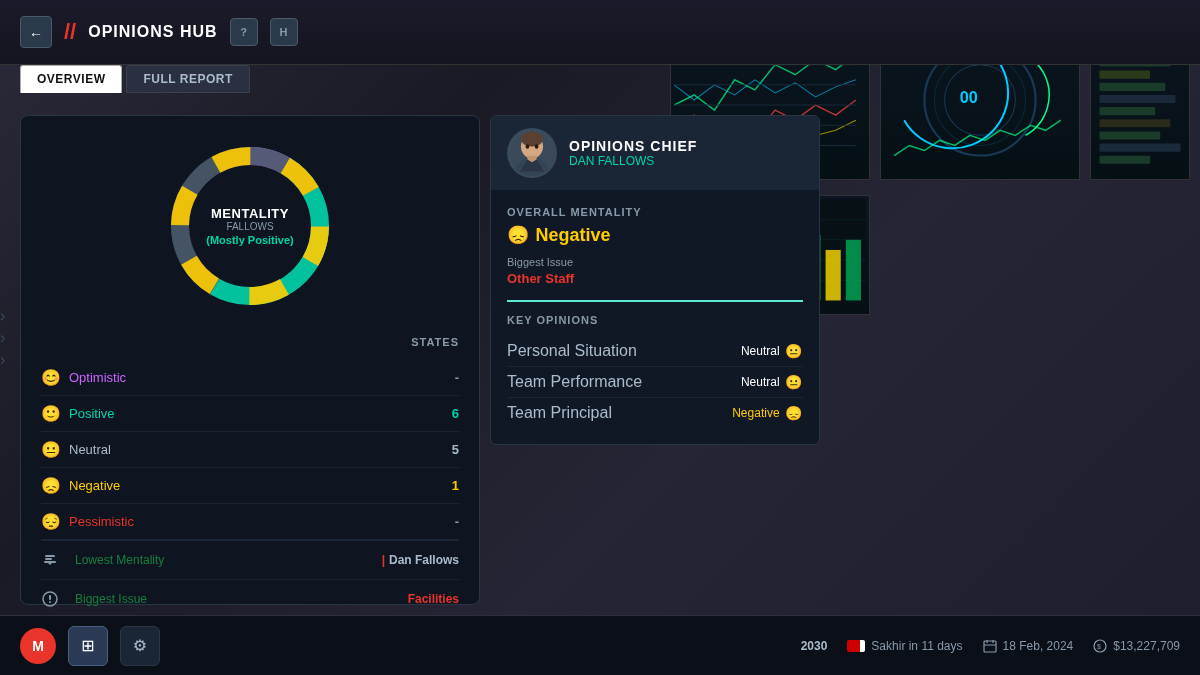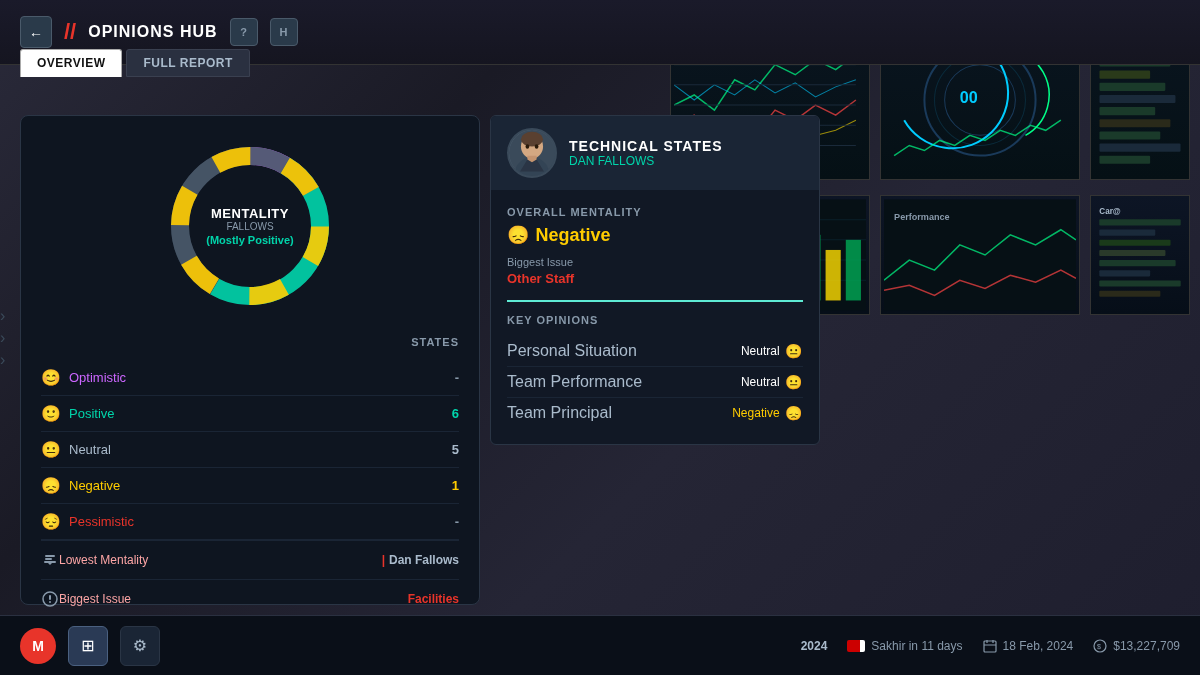--- a/index.html
+++ b/index.html
@@ -114,21 +114,21 @@
       align-items: center;
       justify-content: center;
       color: #8899aa;
       font-size: 11px;
       font-weight: bold;
     }
 
     
     .tab-bar {
       position: absolute;
-      top: 49px;
+      top: 65px;
       left: 20px;
       display: flex;
       gap: 4px;
       z-index: 10;
     }
 
     .tab {
       padding: 6px 16px;
       font-size: 12px;
       font-weight: bold;
@@ -248,22 +248,22 @@
       display: flex;
       align-items: center;
       justify-content: space-between;
       padding: 10px 0;
       border-top: 1px solid #1a2535;
     }
 
     .info-row-left {
       display: flex;
       align-items: center;
-      gap: 0;
-      color: #fca5a5;
+      gap: 16px;
+      color: #15803d;
       font-size: 12px;
       justify-content: space-between;
     }
 
     .info-icon {
       width: 18px;
       height: 18px;
       display: flex;
       align-items: center;
       justify-content: center;
@@ -585,46 +585,21 @@
         <rect x="70" y="30" width="15" height="70" fill="#00aa55" opacity="0.8"></rect>
         <rect x="90" y="45" width="15" height="55" fill="#ffdd00" opacity="0.8"></rect>
         <rect x="110" y="55" width="15" height="45" fill="#00aa55" opacity="0.8"></rect>
         <rect x="130" y="35" width="15" height="65" fill="#00aa55" opacity="0.8"></rect>
         <rect x="150" y="50" width="15" height="50" fill="#ffdd00" opacity="0.8"></rect>
         <rect x="170" y="40" width="15" height="60" fill="#00aa55" opacity="0.8"></rect>
       </svg>
     </div>
   </div>
 
-  <div class="bg-screen screen-5">
-    <div class="screen-content">
-      <svg width="100%" height="100%" viewBox="0 0 190 110">
-        <rect x="0" y="0" width="190" height="110" fill="#061015"></rect>
-        <text x="10" y="20" fill="#8899aa" font-size="9" font-family="Arial">Performance</text>
-        <polyline class="bg-chart-green" points="0,80 25,60 50,70 75,45 100,55 125,35 150,45 175,30 190,40"></polyline>
-        <polyline class="bg-chart-red" points="0,90 25,85 50,95 75,80 100,88 125,75 150,82 175,70 190,78"></polyline>
-      </svg>
-    </div>
-  </div>
-
-  <div class="bg-screen screen-6">
-    <div class="screen-content">
-      <svg width="100%" height="100%" viewBox="0 0 90 110">
-        <text x="5" y="15" fill="#aabbcc" font-size="8" font-family="Arial">Car@</text>
-        <rect x="5" y="20" width="80" height="6" fill="#1a3a2a" rx="1"></rect>
-        <rect x="5" y="30" width="55" height="6" fill="#1a2a3a" rx="1"></rect>
-        <rect x="5" y="40" width="70" height="6" fill="#1a3a1a" rx="1"></rect>
-        <rect x="5" y="50" width="65" height="6" fill="#2a3a2a" rx="1"></rect>
-        <rect x="5" y="60" width="75" height="6" fill="#1a3a2a" rx="1"></rect>
-        <rect x="5" y="70" width="50" height="6" fill="#1a2a3a" rx="1"></rect>
-        <rect x="5" y="80" width="80" height="6" fill="#1a3a2a" rx="1"></rect>
-        <rect x="5" y="90" width="60" height="6" fill="#2a2a1a" rx="1"></rect>
-      </svg>
-    </div>
-  </div>
+
 </div>
 
 <div class="side-arrows">
   <span class="arrow-chevron">›</span>
   <span class="arrow-chevron">›</span>
   <span class="arrow-chevron">›</span>
 </div>
 
 <div class="header">
   <div class="back-btn">
@@ -762,21 +737,21 @@
 
         <rect x="20" y="28" width="10" height="10" fill="#c49470"></rect>
 
         <path d="M12,45 L20,32 L25,35 L30,32 L38,45 Z" fill="#2a3545"></path>
 
         <ellipse cx="20" cy="18" rx="2" ry="2.5" fill="#2a1a0a"></ellipse>
         <ellipse cx="30" cy="18" rx="2" ry="2.5" fill="#2a1a0a"></ellipse>
       </svg>
     </div>
     <div class="tech-info">
-      <h3>TECHNICAL STATES</h3>
+      <h3>OPINIONS CHIEF</h3>
       <p>DAN FALLOWS</p>
     </div>
   </div>
 
   <div class="tech-card-body">
     <div class="overall-mentality-label">OVERALL MENTALITY</div>
     <div class="overall-mentality-value">
       <span style="font-size:18px">😞</span>
       <span class="mentality-negative">Negative</span>
     </div>
@@ -813,21 +788,21 @@
 
 <div class="bottom-bar">
   <div class="bottom-logo">M</div>
   <div class="bottom-btn bottom-btn-active">⊞</div>
   <div class="bottom-btn">⚙</div>
 
   <div class="bottom-spacer"></div>
 
   <div class="bottom-status">
     <div class="status-item">
-      <span style="color:#aabbcc;font-weight:bold">2024</span>
+      <span style="color:#aabbcc;font-weight:bold">2030</span>
     </div>
     <div class="status-item">
       <div class="status-flag status-flag-bahrain"></div>
       <span>Sakhir in 11 days</span>
     </div>
     <div class="status-item">
       <svg width="14" height="14" viewBox="0 0 14 14">
         <rect x="1" y="2" width="12" height="11" rx="1" stroke="#8899aa" stroke-width="1.2" fill="none"></rect>
         <line x1="1" y1="6" x2="13" y2="6" stroke="#8899aa" stroke-width="1"></line>
         <line x1="4" y1="1" x2="4" y2="4" stroke="#8899aa" stroke-width="1.2"></line>

